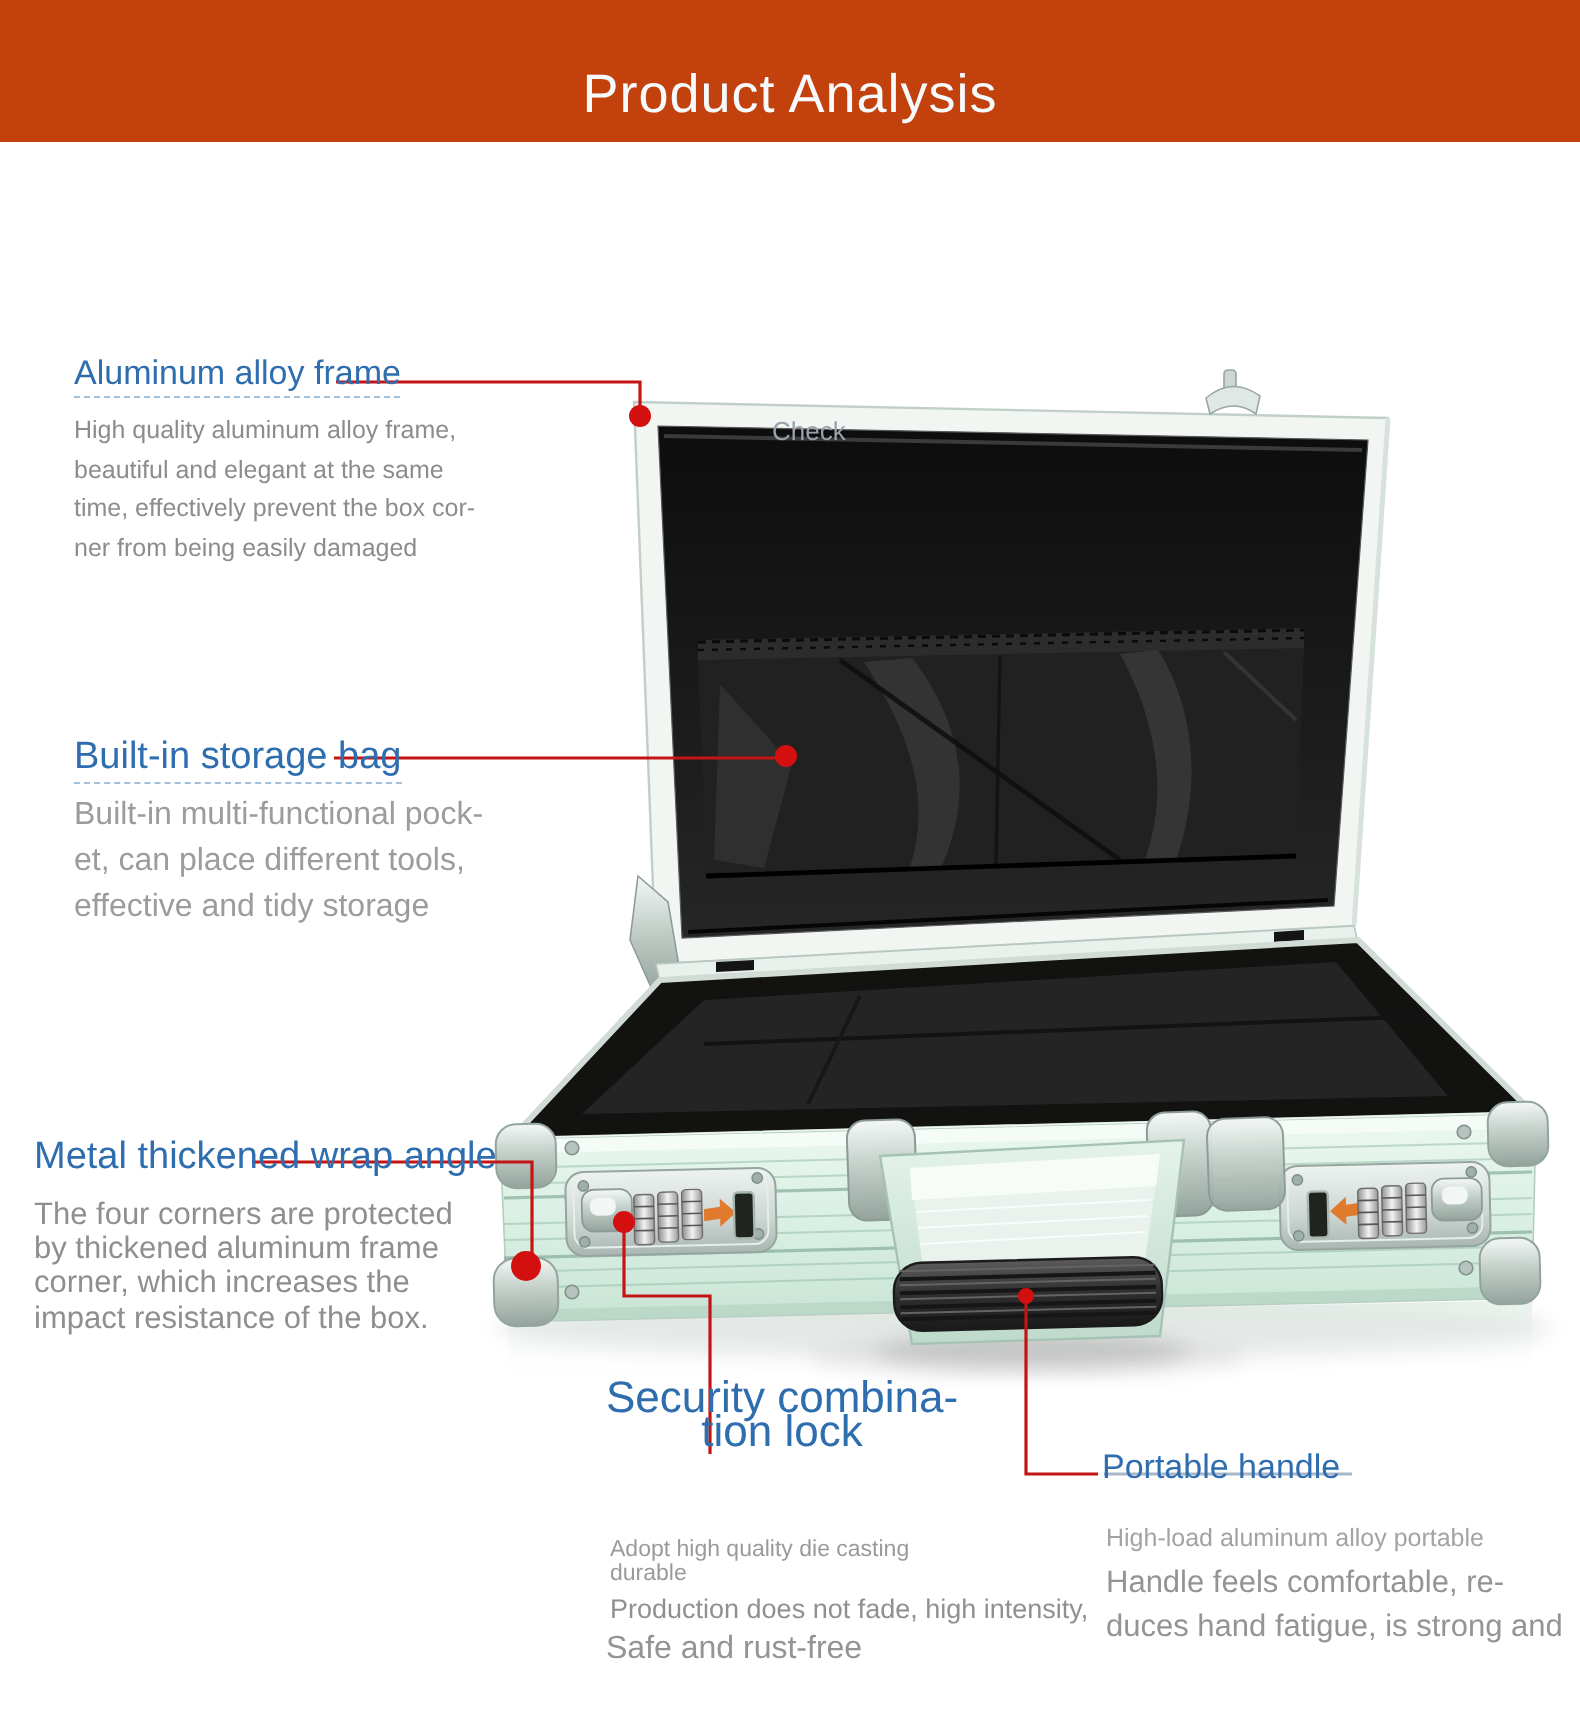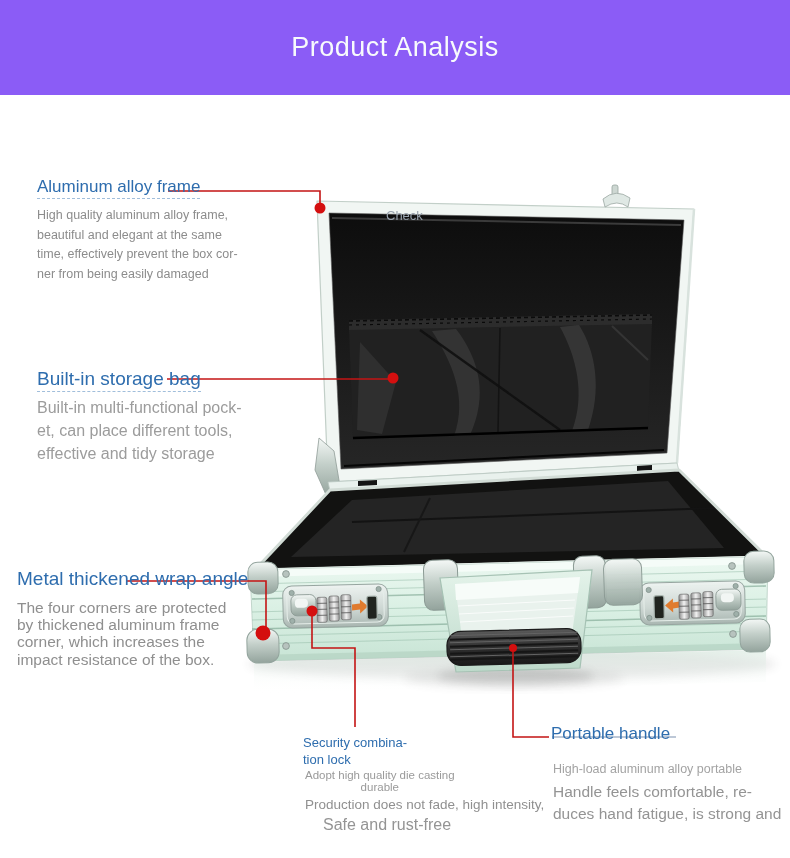--- a/index.html
+++ b/index.html
@@ -1,40 +1,40 @@
 <!DOCTYPE html>
 <html><head>
 <meta charset="utf-8">
 <style>
   html,body{margin:0;padding:0;background:#ffffff;}
   .canvas{position:relative;width:790px;height:858px;background:#ffffff;overflow:hidden;
           font-family:"Liberation Sans", sans-serif;}
   .abs{position:absolute;}
   
-  .banner{left:0;top:0;width:790px;height:95px;background:#8b5cf6;z-index:3;}
+  .banner{left:0;top:0;width:790px;height:71px;background:#c2410c;z-index:3;}
   .banner h1{margin:0;text-align:center;font-size:27px;font-weight:400;color:#f7fafc;
              letter-spacing:.5px;line-height:95px;}
   
   .photo-svg{left:0;top:0;width:790px;height:858px;z-index:1;}
   
   .txt{z-index:5;}
   .callout-title{color:#2e6dae;font-weight:400;white-space:nowrap;}
   .u-dash{border-bottom:1px dashed rgba(46,110,175,.45);padding-bottom:1px;display:inline-block;}
   .desc{color:#8f8f8f;white-space:nowrap;}
   .watermark{color:#98a2ad;font-size:13px;}
   .t-a{left:37px;top:177px;font-size:17px;}
   .d-a{left:37px;top:206px;font-size:12.5px;line-height:19.5px;color:#8c8c8c;}
   .t-b{left:37px;top:368px;font-size:19px;}
   .d-b{left:37px;top:397px;font-size:16px;line-height:22.8px;color:#9c9c9c;}
   .t-c{left:17px;top:568px;font-size:19px;}
   .d-c{left:17px;top:599px;font-size:15.5px;line-height:17.2px;color:#8f8f8f;}
-  .t-d{left:303px;top:734px;font-size:13px;line-height:17px;}
-  .d-d-small{left:305px;top:769px;font-size:11.5px;line-height:12px;color:#9a9a9a;text-align:center;}
+  .t-d{left:303px;top:690px;font-size:22px;line-height:17px;text-align:center;}
+  .d-d-small{left:305px;top:769px;font-size:11.5px;line-height:12px;color:#9a9a9a;}
   .d-d-mid{left:305px;top:797px;font-size:13.5px;color:#909090;}
-  .d-d-big{left:303px;top:816px;font-size:16px;color:#949494;margin-left:20px;}
+  .d-d-big{left:303px;top:816px;font-size:16px;color:#949494;}
   .t-e{left:551px;top:724px;font-size:17px;}
   .d-e-small{left:553px;top:762px;font-size:12.5px;color:#a3a3a3;}
   .d-e{left:553px;top:781px;font-size:15.5px;line-height:22px;color:#949494;}
   .check{left:386px;top:186px;margin-top:22px;}
 </style>
 </head>
 <body>
 
 <div class="canvas">
 

